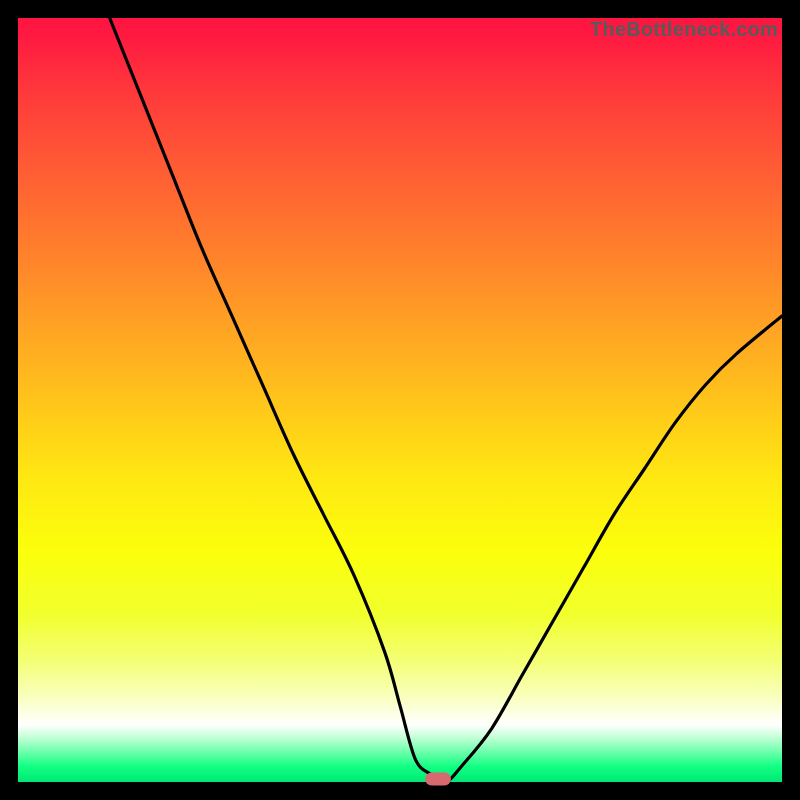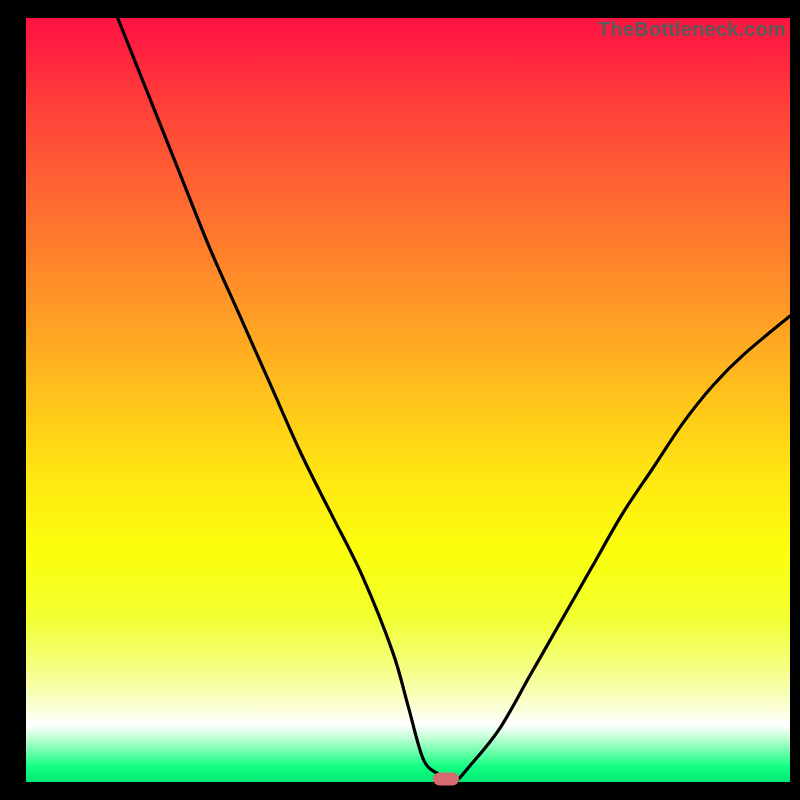--- a/index.html
+++ b/index.html
@@ -12,21 +12,21 @@
     font-family: Arial, Helvetica, sans-serif;
   }
   .container {
     position: relative;
     width: 800px;
     height: 800px;
     background: #000;
   }
   .plot-area {
     position: absolute;
-    left: 26px;
+    left: 18px;
     top: 18px;
     width: 764px;
     height: 764px;
     background: linear-gradient(
       to bottom,
       #ff1540 0%,
       #ff1841 2%,
       #ff3a3b 10%,
       #ff5d34 20%,
       #ff7e2c 30%,

